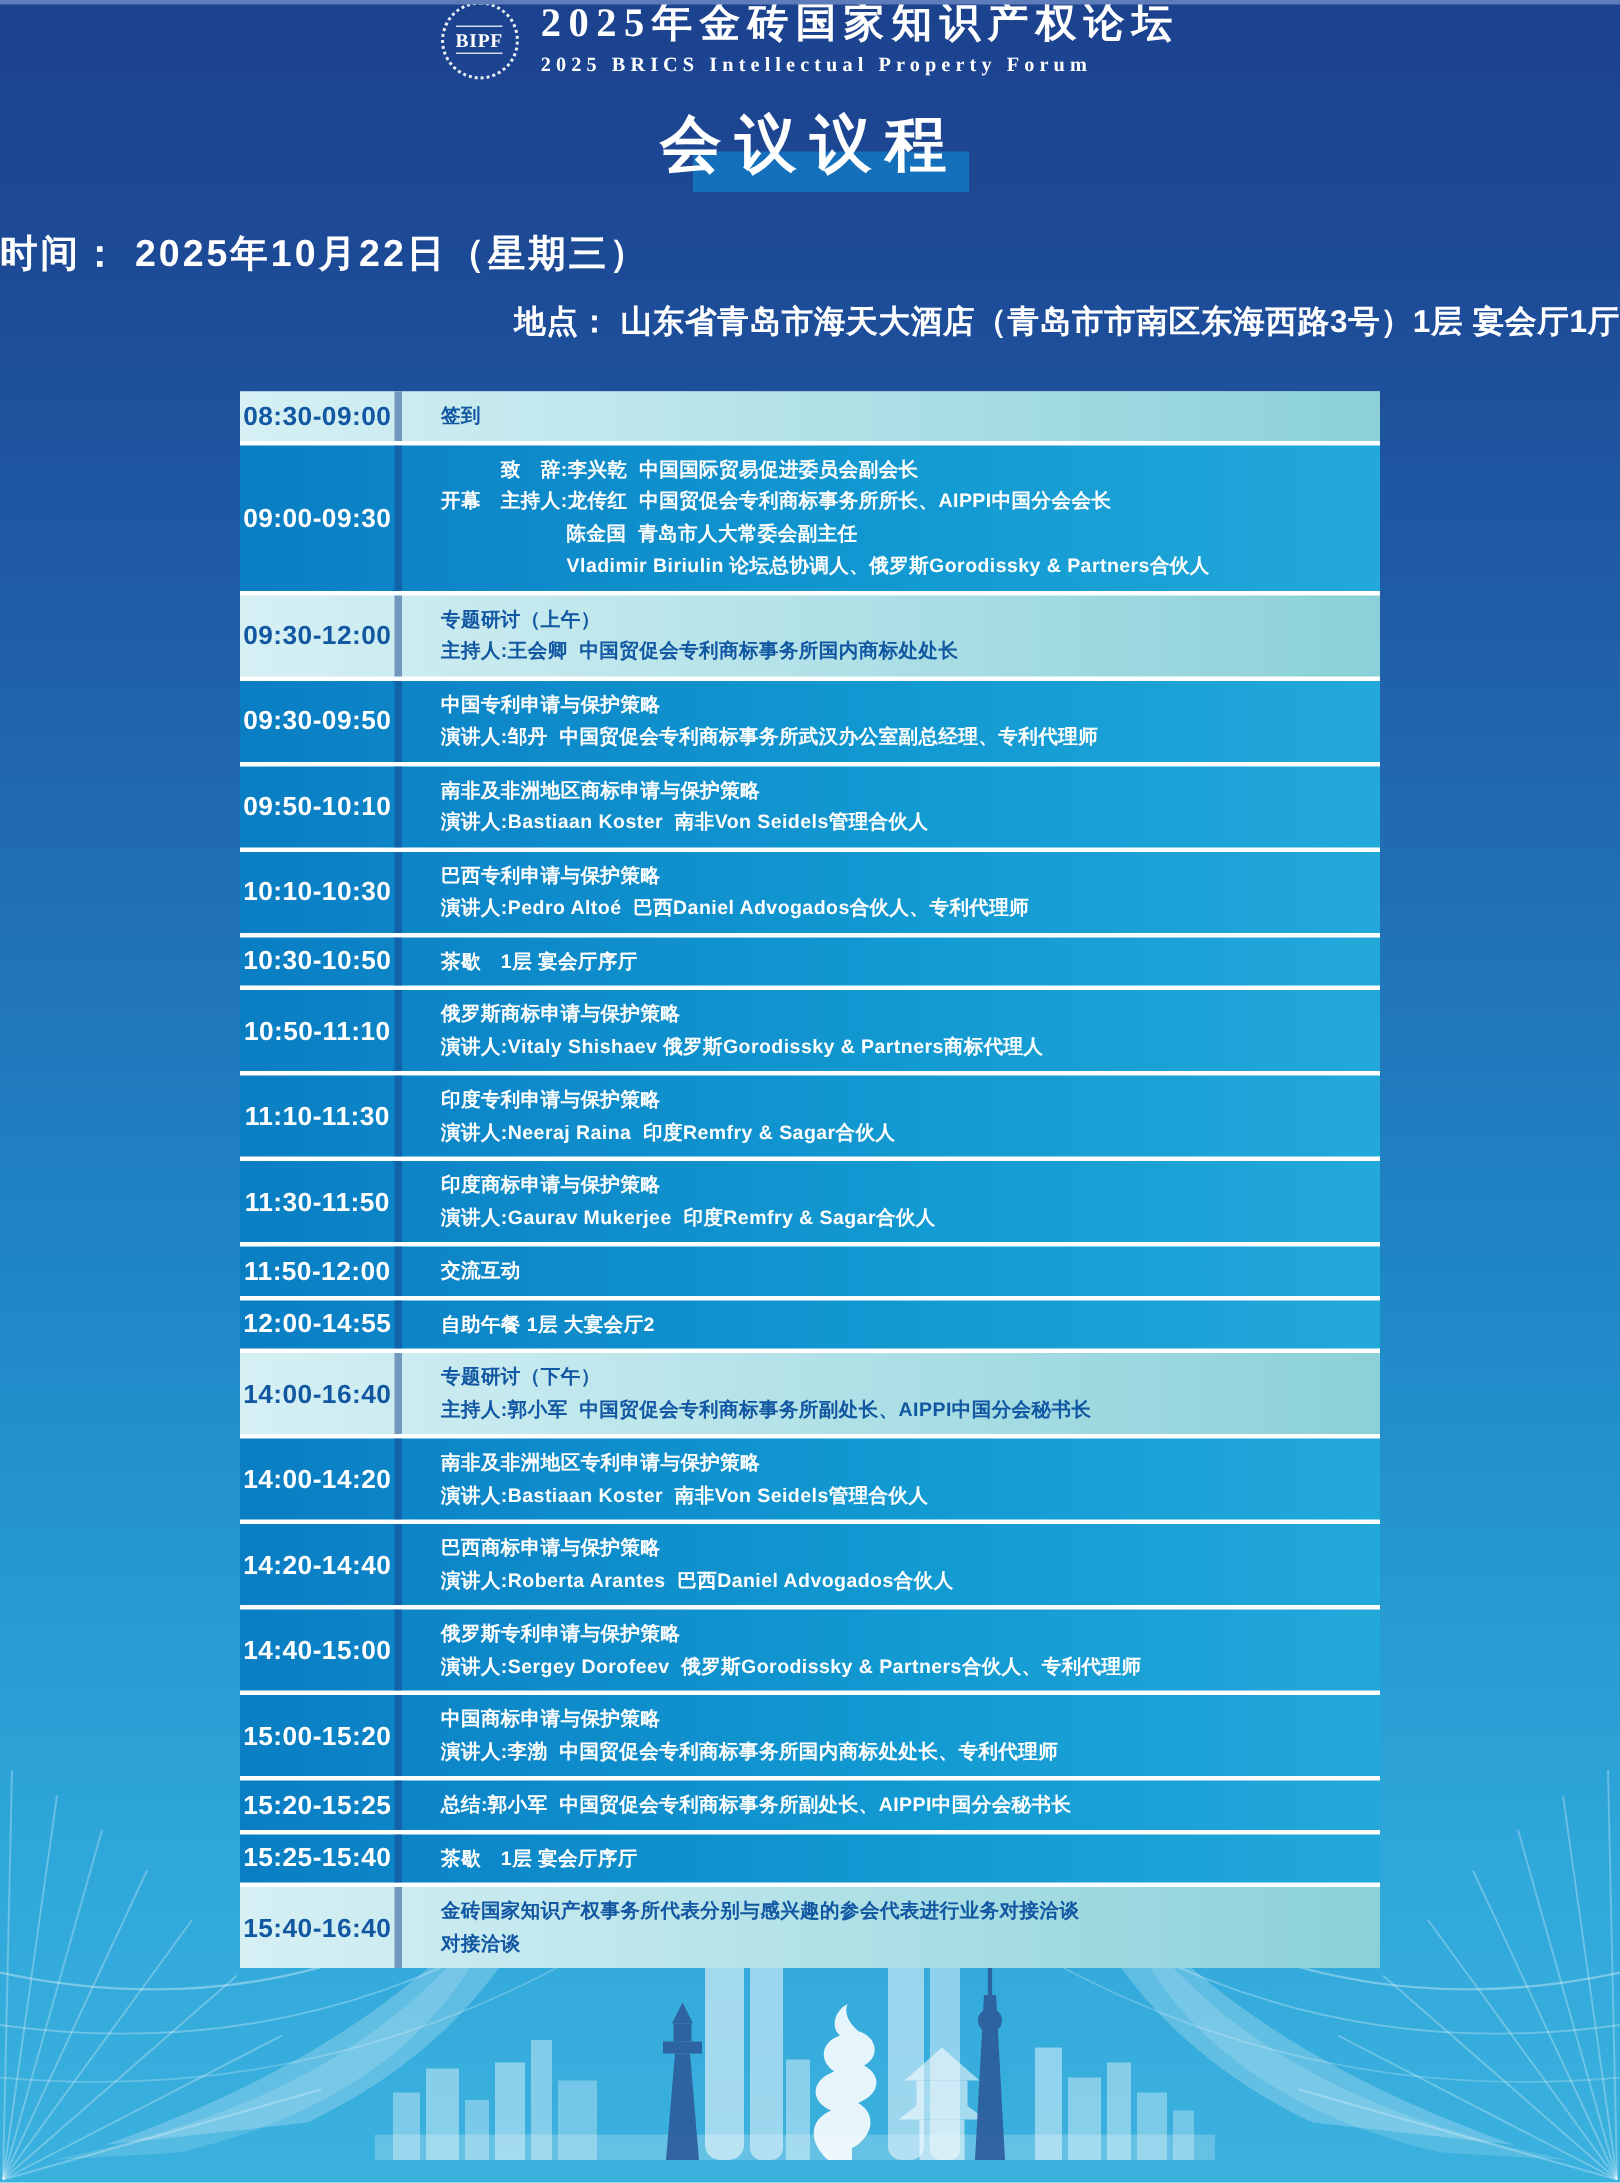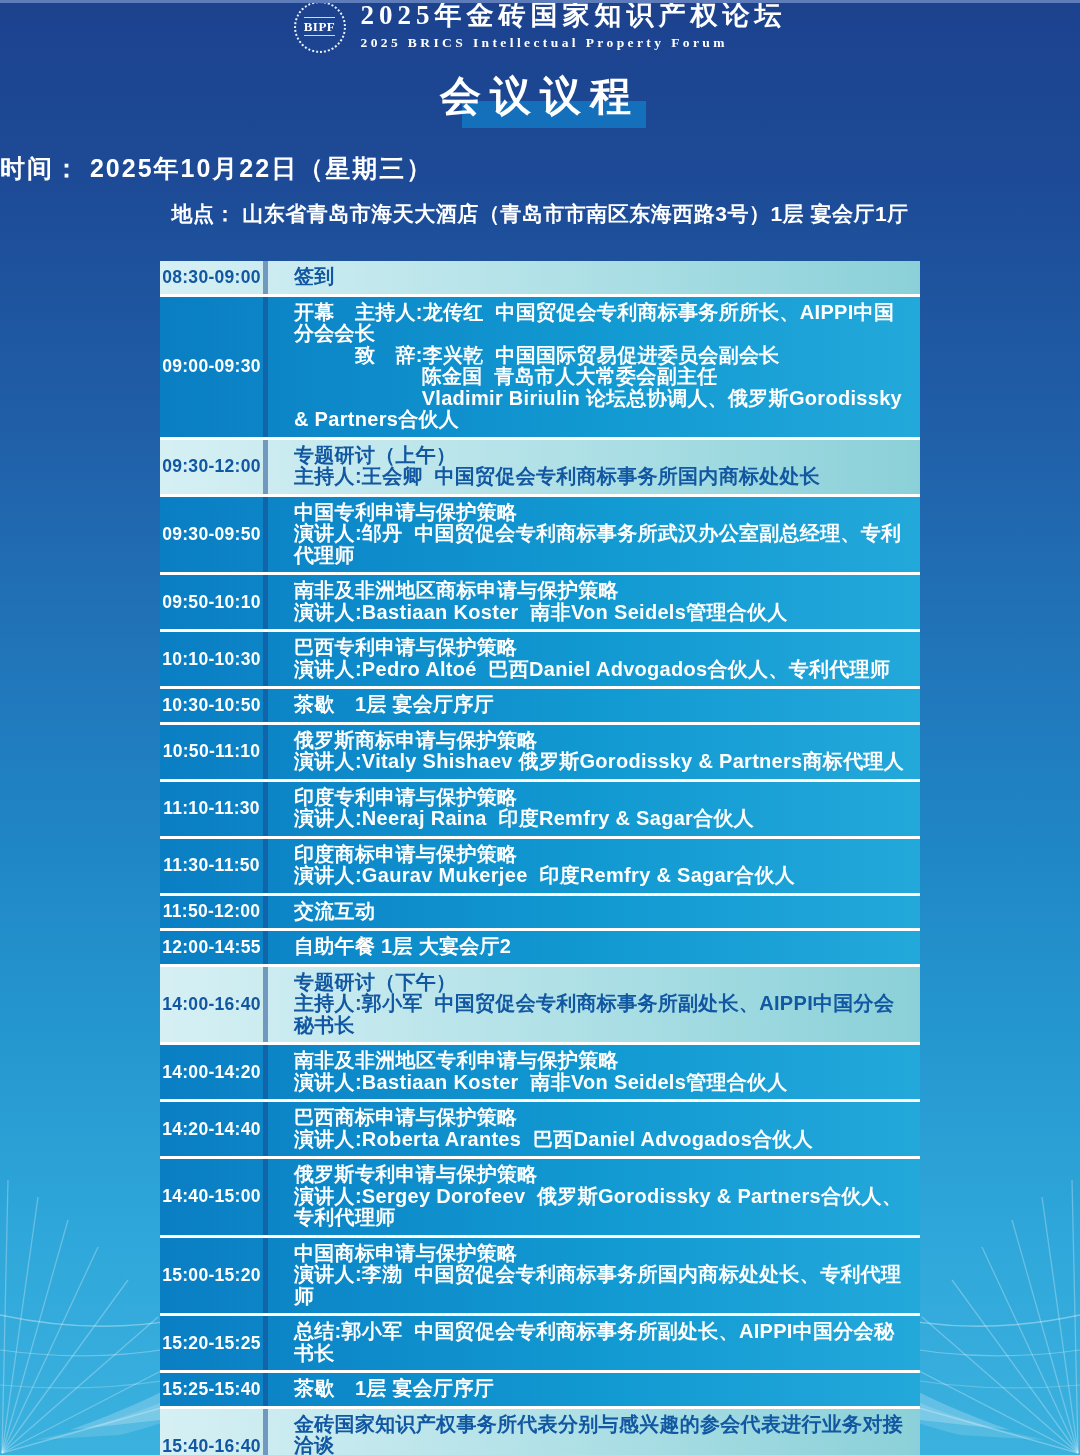--- a/index.html
+++ b/index.html
@@ -20,33 +20,33 @@
         border-bottom:1px solid rgba(255,255,255,.8);line-height:17px;}
   .logo-text{text-align:left;color:#fff;font-family:"Liberation Serif","DejaVu Serif",serif;}
   .logo-cn{font-size:27px;font-weight:bold;letter-spacing:5px;line-height:30px;}
   .logo-en{font-size:13.5px;font-weight:bold;letter-spacing:3.4px;line-height:20px;margin-top:3px;}
 
   .agenda-title-wrap{position:relative;width:280px;margin:17px auto 0;height:60px;text-align:center;}
   .agenda-title-bar{position:absolute;left:50%;margin-left:-78px;top:31px;width:184px;height:27px;background:#1470ba;}
   .agenda-title{position:relative;color:#fff;font-size:41px;font-weight:bold;letter-spacing:9px;line-height:52px;margin:0;}
 
   .meta-time{margin-top:22px;text-align:left;color:#fff;font-size:25px;font-weight:bold;letter-spacing:2px;}
-  .meta-loc{margin-top:15px;text-align:center;color:#fff;font-size:21px;font-weight:bold;letter-spacing:.5px;}
+  .meta-loc{margin-top:15px;text-align:right;color:#fff;font-size:21px;font-weight:bold;letter-spacing:.5px;}
 
   
   .agenda{width:760px;margin:33px auto 0;background:#fff;display:flex;flex-direction:column;gap:3px;}
   .row{display:flex;align-items:stretch;}
   .row.normal{background:linear-gradient(90deg,#0a7ec3 0%,#129ad2 60%,#23a8da 100%);color:#fff;}
   .row.highlight{background:linear-gradient(90deg,#d6f0f4 0%,#aee0e6 55%,#8bd0d8 100%);color:#1157a2;}
   .cell-time{width:103px;flex:none;display:flex;align-items:center;justify-content:center;
              font-size:17.5px;font-weight:700;letter-spacing:.3px;}
   .divider{width:5px;flex:none;background:rgba(22,68,142,.5);}
   .cell-content{flex:1;display:flex;flex-direction:column;justify-content:center;
                 padding:5px 14px 6px 26px;}
-  .line{white-space:pre-wrap;font-size:20px;font-weight:600;line-height:21.5px;letter-spacing:.3px;}
+  .line{white-space:pre-wrap;font-size:13px;font-weight:600;line-height:21.5px;letter-spacing:.3px;}
   .row.highlight .line{font-weight:700;}
 
   
   .deco{position:absolute;left:0;bottom:0;width:1080px;height:330px;z-index:0;pointer-events:none;}
 </style>
 </head>
 <body>
 
 <div class="poster">
   <div class="topline"></div>
@@ -161,22 +161,22 @@
     <div class="divider"></div>
     <div class="cell-content">
             <div class="line">签到</div>
           </div>
   </div>
 
   <div class="row normal">
     <div class="cell-time">09:00-09:30</div>
     <div class="divider"></div>
     <div class="cell-content">
+            <div class="line">　　　致　辞:李兴乾  中国国际贸易促进委员会副会长</div>
             <div class="line">开幕　主持人:龙传红  中国贸促会专利商标事务所所长、AIPPI中国分会会长</div>
-            <div class="line">　　　致　辞:李兴乾  中国国际贸易促进委员会副会长</div>
             <div class="line">　　　　　　 陈金国  青岛市人大常委会副主任</div>
             <div class="line">　　　　　　 Vladimir Biriulin 论坛总协调人、俄罗斯Gorodissky &amp; Partners合伙人</div>
           </div>
   </div>
 
   <div class="row highlight">
     <div class="cell-time">09:30-12:00</div>
     <div class="divider"></div>
     <div class="cell-content">
             <div class="line">专题研讨（上午）</div>

